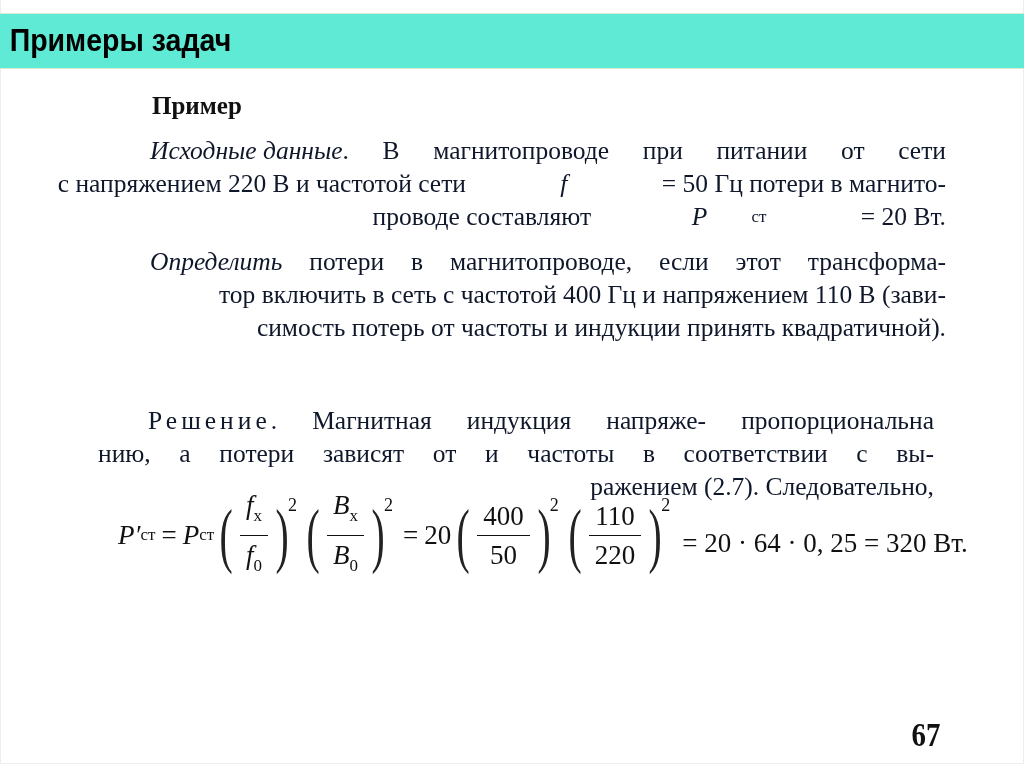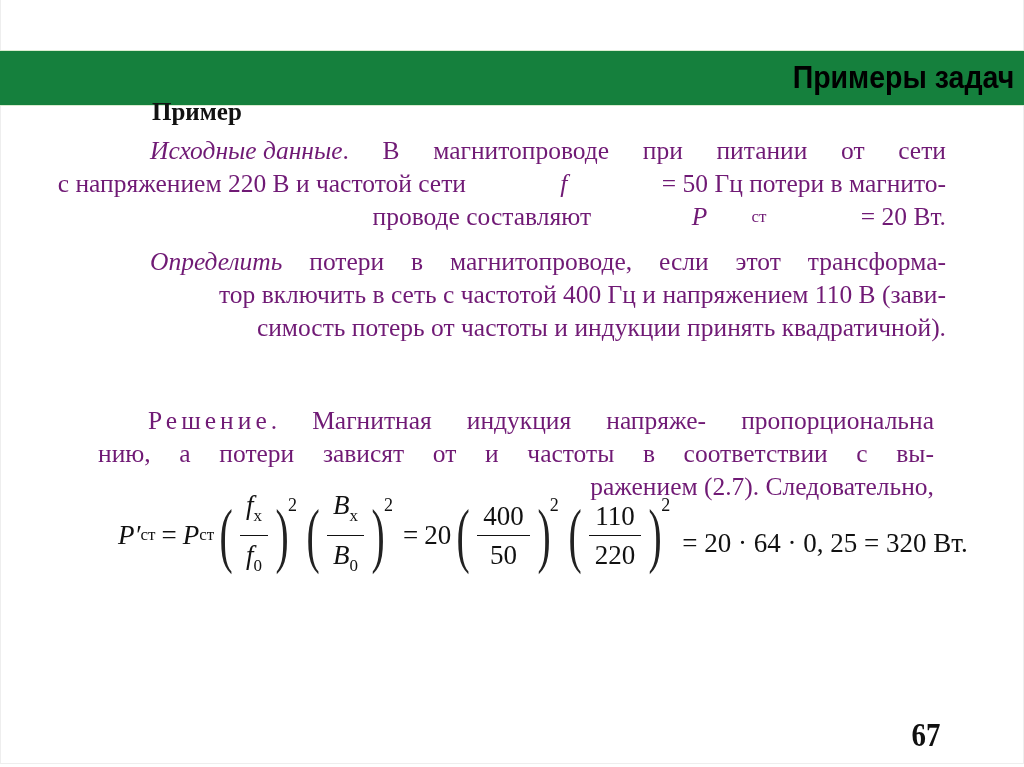--- a/index.html
+++ b/index.html
@@ -1,24 +1,24 @@
 <!DOCTYPE html>
 <html><head>
 <meta charset="utf-8">
 <style>
   html, body { margin: 0; padding: 0; background: #ffffff; }
   body { width: 1024px; height: 767px; position: relative; overflow: hidden; font-family: "Liberation Serif", serif; color: #111; }
   .frame { position: absolute; left: 0; top: 0; width: 1022px; height: 763px; border-left: 1px solid #eeeeee; border-right: 1px solid #eeeeee; border-bottom: 1px solid #eeeeee; }
-  .banner { position: absolute; left: 0; top: 13px; width: 1024px; height: 54px; background: #15803d; border-top: 1px solid #d9ecd0; border-bottom: 1px solid #d9ecd0; display: flex; align-items: center; justify-content: flex-end; margin-top: 37px; }
+  .banner { position: absolute; left: 0; top: 13px; width: 1024px; height: 54px; background: #5eead4; border-top: 1px solid #d9ecd0; border-bottom: 1px solid #d9ecd0; display: flex; align-items: center; justify-content: flex-start; }
   .banner-title { font-family: "Liberation Sans", sans-serif; font-weight: bold; font-size: 31px; color: #000; letter-spacing: 0px; transform: scaleX(0.92); }
-  .text { position: absolute; left: 98px; width: 848px; font-size: 25.5px; line-height: 33px; color: #701a75; }
+  .text { position: absolute; left: 98px; width: 848px; font-size: 25.5px; line-height: 33px; color: #0f172a; }
   .line { white-space: nowrap; display: flex; justify-content: space-between; }
   .line.left { justify-content: flex-end; gap: 44px; }
   .line span.w { display: inline-block; }
-  .heading { position: absolute; left: 152px; top: 98px; font-size: 25px; font-weight: bold; }
+  .heading { position: absolute; left: 152px; top: 92px; font-size: 25px; font-weight: bold; }
   .i { font-style: italic; }
   .sub { font-size: 17px; vertical-align: -7px; font-style: normal; }
   .spaced { letter-spacing: 4px; }
   .formula { position: absolute; left: 118px; top: 490px; height: 90px; display: flex; align-items: center; font-size: 27px; white-space: nowrap; }
   .frac { display: inline-flex; flex-direction: column; align-items: center; margin: 0 2px; }
   .frac .num { padding: 0 6px 2px 6px; border-bottom: 1.5px solid #111; line-height: 34px; }
   .frac .den { padding: 2px 6px 0 6px; line-height: 34px; }
   .paren { font-size: 72px; font-weight: 100; line-height: 1; transform: scaleX(0.55); display: inline-block; color: #222; }
   .pgrp { display: inline-flex; align-items: center; position: relative; }
   .sup { font-size: 18px; position: relative; top: -30px; margin-left: -6px; margin-right: 4px; }

